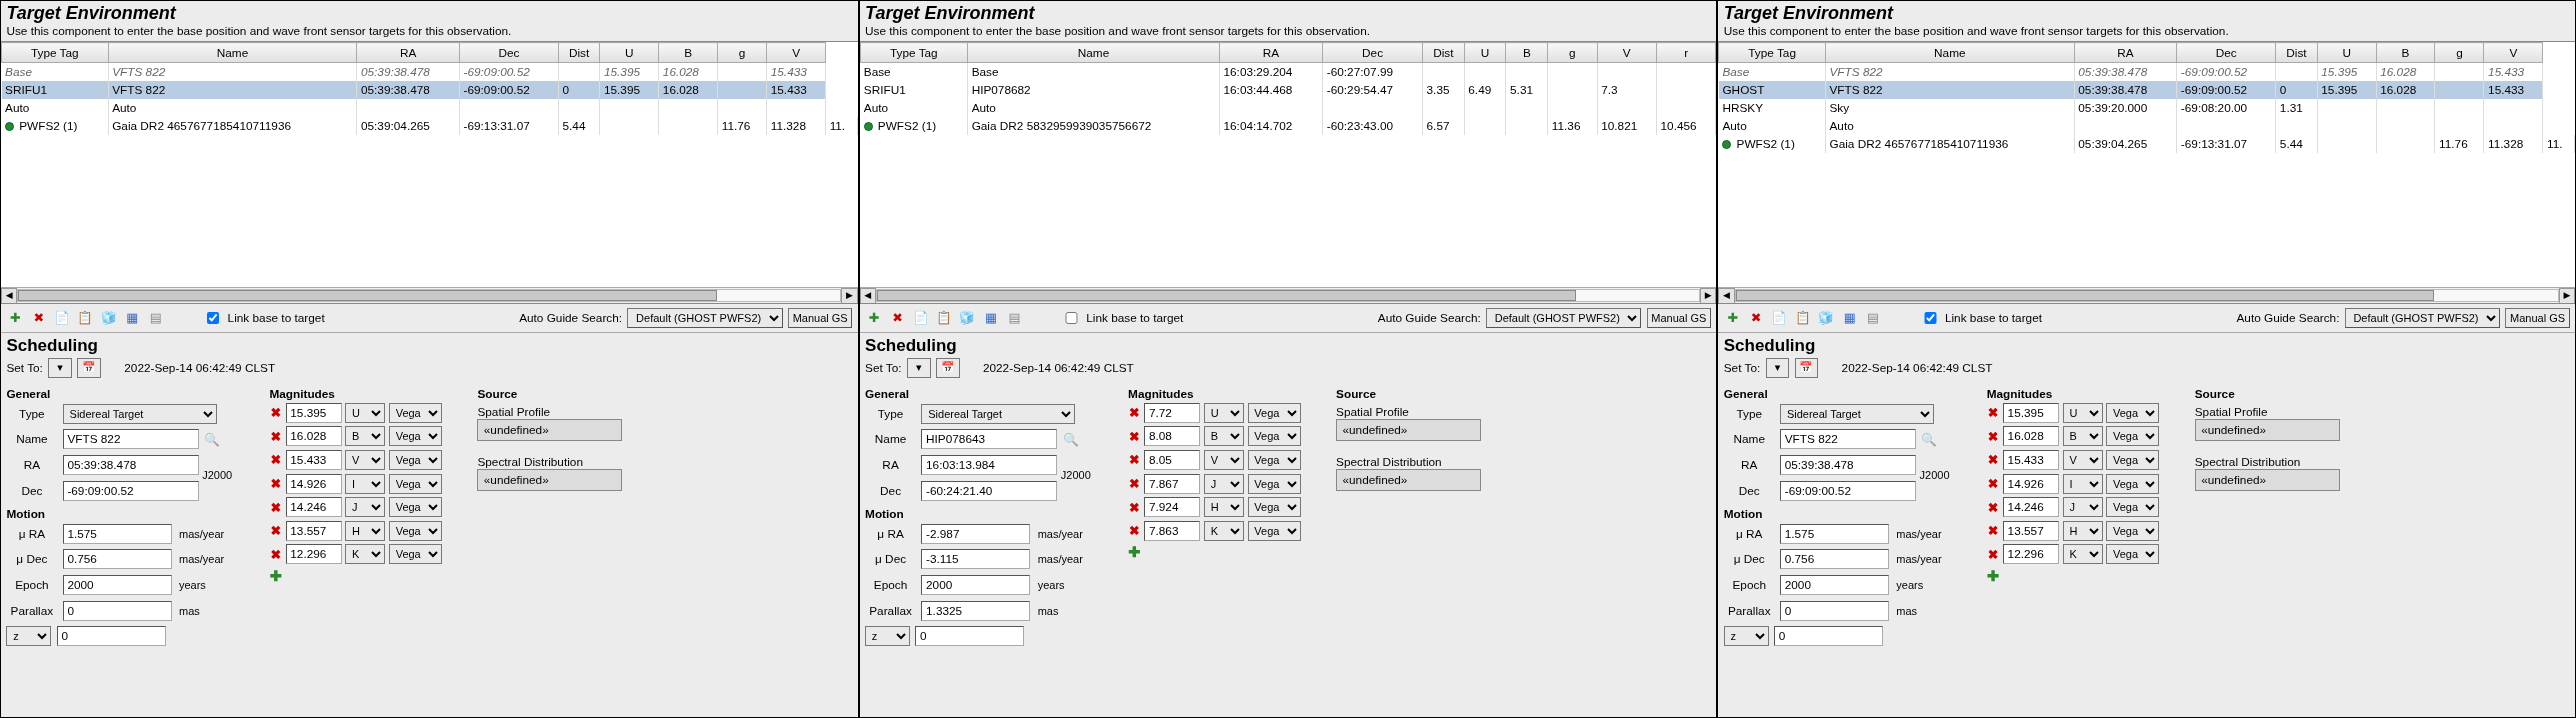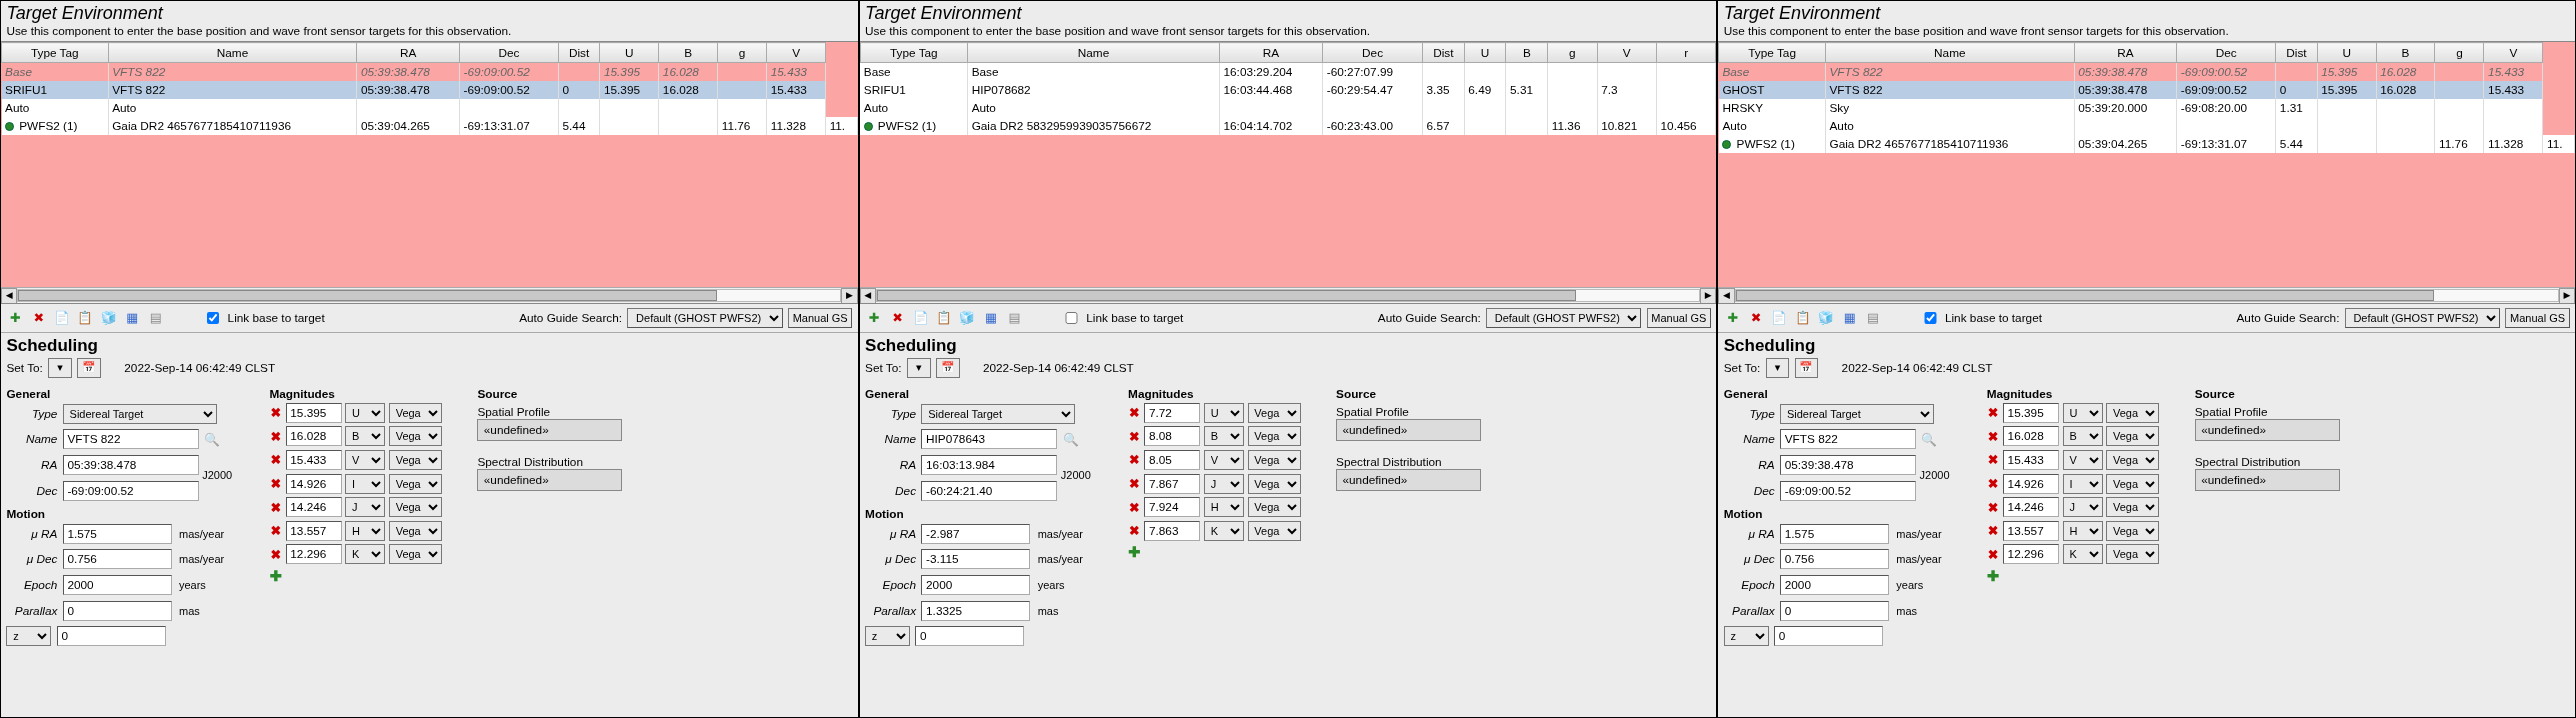--- a/index.html
+++ b/index.html
@@ -1,20 +1,20 @@
 <!DOCTYPE html>
 <html style="font-size:14.5px"><head>
 <meta charset="utf-8">
 <style>
   * { box-sizing: border-box; font-family: "Lucida Grande", Arial, sans-serif; }
   body { margin:0; background:#ececec; display:flex; width:2576px; height:718px; }
   .panel { width:859px; border:1.8px solid #000; background:#ececec; display:flex; flex-direction:column; position:relative; }
-  .title { font-weight:normal; font-style:italic; font-size:18px; padding:1.8px 5.4px 0 5.4px; }
+  .title { font-weight:bold; font-style:italic; font-size:18px; padding:1.8px 5.4px 0 5.4px; }
   .subtitle { font-size:11.8px; padding:0 5.4px 3.6px 5.4px; }
-  .table-wrap { border-top:0.9px solid #888; border-bottom:0.9px solid #888; background:#fca5a5; height:263px; overflow:hidden; position:relative; }
+  .table-wrap { border-top:0.9px solid #888; border-bottom:0.9px solid #888; background:#ffffff; height:263px; overflow:hidden; position:relative; }
   table { border-collapse:collapse; width:100%; font-size:11.8px; }
   th { background:linear-gradient(#f8f8f8,#e0e0e0); border:0.9px solid #aaa; padding:1.8px 3.6px; font-weight:normal; text-align:center; height:20px; }
   td { padding:1.8px 3.6px; border-right:0.9px solid #ddd; white-space:nowrap; height:18px; }
   tr.italic td { font-style:italic; color:#666; }
   tr.sel td { background:#b8cde4; }
   tr.normal td { background:#fff; }
   .dot { display:inline-block; width:9px; height:9px; border-radius:50%; background:#2a8a2a; border:0.9px solid #064; vertical-align:middle; margin-right:1.8px; }
   .scroll-h { position:absolute; bottom:0; left:0; right:0; height:16.3px; background:#f0f0f0; border-top:0.9px solid #aaa; display:flex; align-items:center; }
   .scroll-h .arrow { width:16.3px; height:16.3px; background:#e4e4e4; border:0.9px solid #999; text-align:center; font-size:9px; line-height:12.7px; }
   .scroll-h .track { flex:1; height:12.7px; background:#f8f8f8; border:0.9px solid #bbb; position:relative; }
@@ -24,21 +24,21 @@
   .spacer { flex:1; }
   .chk { width:12.7px; height:12.7px; }
   select.combo, .btn3d { background:#eaeaea; border:0.9px solid #777; border-right-color:#555; border-bottom-color:#555; font-size:11px; padding:0.9px 3.6px; height:20px; }
   .btn3d { cursor:pointer; }
   .section-title { font-weight:bold; font-size:17px; padding:3.6px 5.4px 1.8px 5.4px; }
   .sched-row { display:flex; align-items:center; gap:5.4px; padding:0 5.4px 5.4px 5.4px; font-size:11.8px; }
   .iconbtn { width:23.6px; height:20px; background:#eaeaea; border:0.9px solid #777; display:inline-flex; align-items:center; justify-content:center; cursor:pointer; font-size:11px; }
   .cols { display:flex; padding:0 5.4px; gap:27px; }
   .col { display:flex; flex-direction:column; font-size:11.8px; }
   .col .row { display:flex; align-items:center; gap:5.4px; margin:1.8px 0; height:22px;}
-  .col label.l { width:51px; text-align:right;font-style:italic; }
+  .col label.l { width:51px; text-align:center; }
   input.field { background:#fff; border:0.9px solid #555; border-right-color:#aaa; border-bottom-color:#aaa; padding:1.8px 3.6px; font-size:11.8px; height:20px; }
   select.small { background:#eaeaea; border:0.9px solid #777; font-size:11px; height:20px; padding:0 1.8px;}
   .mag-row { display:flex; align-items:center; gap:3.6px; margin:1.8px 0; }
   .redx { color:#c00; font-weight:bold; font-size:12.7px; width:12.7px; text-align:center; cursor:pointer; }
   .plus { color:#2a8a2a; font-weight:bold; font-size:14.5px; width:12.7px; text-align:center; cursor:pointer;}
   .src-box { background:#dcdcdc; border:0.9px solid #888; padding:2.7px 5.4px; font-size:11.8px; width:145px; height:22px; display:flex; align-items:center;}
   .search-icon { width:16.3px; height:16.3px; opacity:.5; display:inline-flex; align-items:center; justify-content:center; font-size:12.7px;}
   .unit { font-size:11px; padding-left:1.8px;}
   .subhead { font-weight:bold; font-size:11.8px; margin-top:3.6px; }
 </style>

